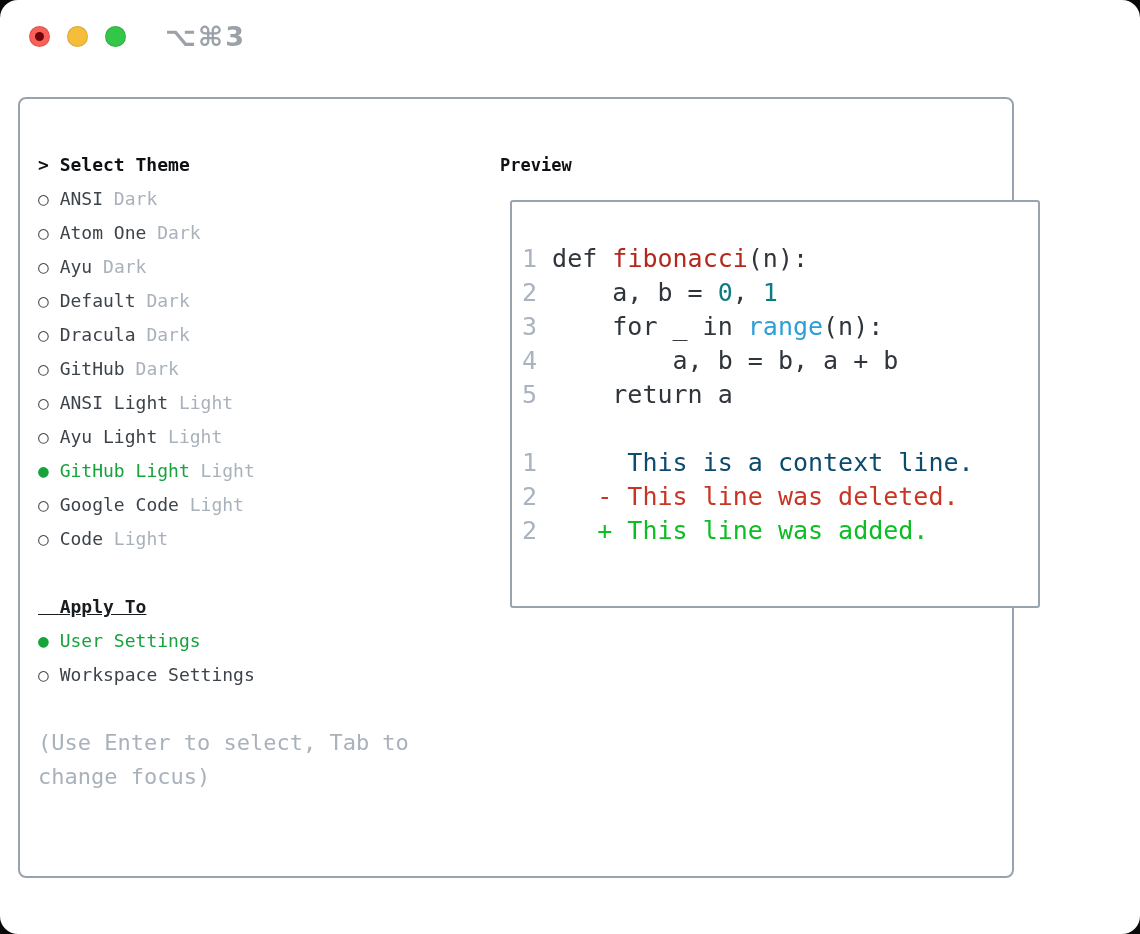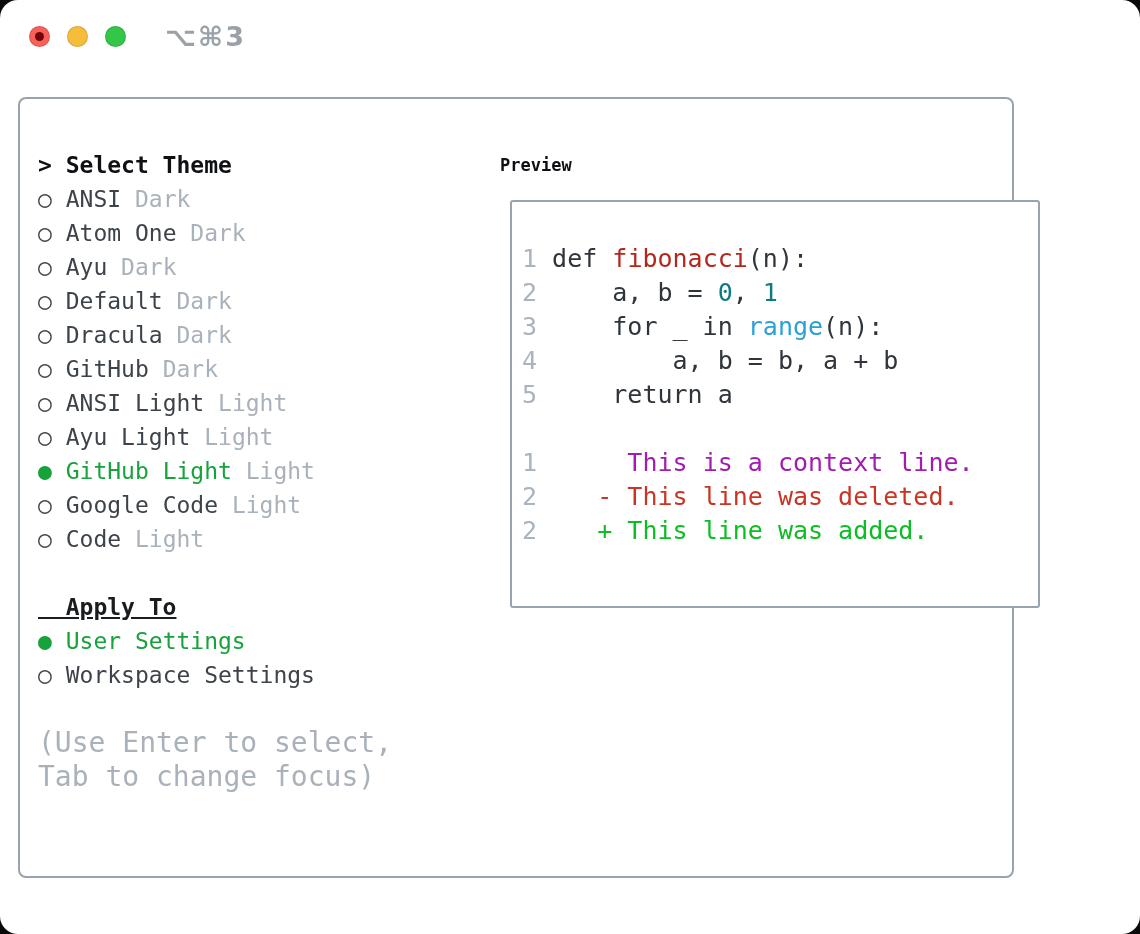--- a/index.html
+++ b/index.html
@@ -24,52 +24,52 @@
     position:absolute;left:165px;top:21px;font-size:27px;font-weight:bold;
     color:#9aa1a9;letter-spacing:2px;
     font-family:"DejaVu Sans","DejaVu Sans Mono",sans-serif;
   }
   
   .content-box{
     position:absolute;left:18px;top:97px;width:996px;height:781px;
     border:2px solid var(--border-gray);border-radius:8px;box-sizing:border-box;
     background:#fff;
   }
-  .row{height:34px;line-height:34px;white-space:pre;font-size:23px;}
+  .row{height:34px;line-height:34px;white-space:pre;font-size:18px;}
   
   .left-col{position:absolute;left:18px;top:49px;}
   .list-header{font-weight:bold;color:#0e1013;}
   .marker{color:#464b51;}
   .item-name{color:#3d434a;}
   .variant{color:var(--muted-gray);}
   .selected .marker,.selected .item-name,.selected .opt-label{color:var(--accent-green);}
   .apply-header{font-weight:bold;color:#1a1d20;text-decoration:underline;}
   .opt-label{color:#3d434a;}
   .hint{
-    margin-top:34px;width:420px;font-size:28px;line-height:34px;
+    margin-top:34px;width:420px;font-size:22px;line-height:34px;
     color:var(--muted-gray);white-space:pre-wrap;
   }
   
   .preview-title{
     position:absolute;left:480px;top:49px;height:34px;line-height:34px;
     font-size:17px;font-weight:bold;color:#0e1013;
   }
   .preview-box{
     position:absolute;left:490px;top:101px;width:530px;height:408px;
     border:2px solid var(--border-gray);border-radius:3px;box-sizing:border-box;
     background:#fff;overflow:hidden;
   }
   .preview-code{position:absolute;left:10px;top:40px;}
   .preview-code .row{font-size:25px;}
   .lineno{color:#a9b4c0;}
   .tok-text{color:#2f353b;}
   .tok-func{color:var(--func-red);}
   .tok-num{color:var(--number-teal);}
   .tok-builtin{color:var(--builtin-blue);}
-  .diff-context{color:#a21caf;}
+  .diff-context{color:#0c4a6e;}
   .diff-deleted{color:var(--diff-deleted);}
   .diff-added{color:var(--diff-added);}
 </style>
 </head>
 <body>
 
 <div class="window">
 
   <div class="titlebar">
     <div class="light light-close">

